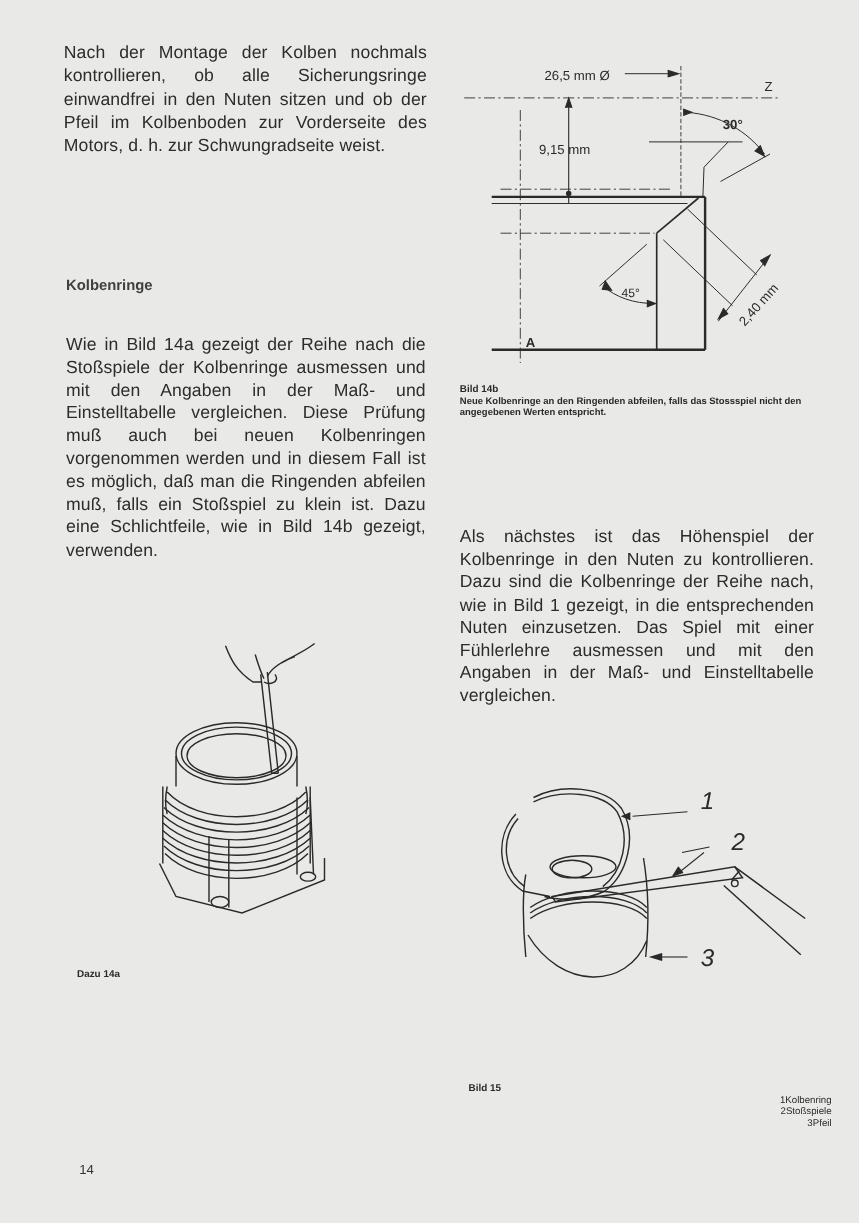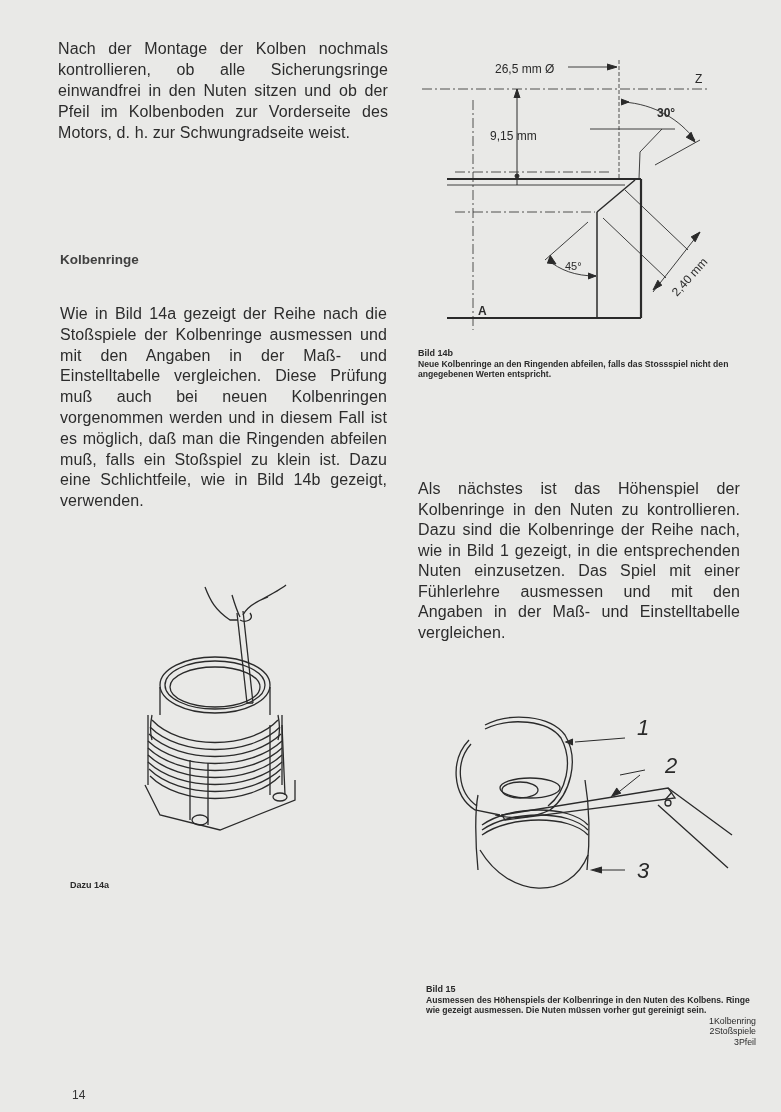--- a/index.html
+++ b/index.html
@@ -11,21 +11,21 @@
   .para {
     position:absolute; font-size:16px; line-height:21px; text-align:justify;
     text-align-last:left; color:#2c2c2c; letter-spacing:0.1px;
   }
   .heading { position:absolute; font-size:13.5px; font-weight:bold; color:#404040; }
   .caption { position:absolute; font-size:8.6px; line-height:10.5px; color:#2a2a2a; }
   .caption .ctitle { font-weight:bold; font-size:9px; }
   .caption .cbody { font-weight:bold; }
   .caption .legend { font-weight:normal; font-size:8.8px;text-align:right; }
   .caption .legend span.n { display:inline-block; width:14px; }
-  .pageno { position:absolute; left:72px; top:1056px; font-size:12px; color:#333;margin-top:32px; }
+  .pageno { position:absolute; left:72px; top:1056px; font-size:12px; color:#333; }
   svg text { font-family:"Liberation Sans", sans-serif; }
 </style>
 </head>
 <body>
 
 <div class="para" style="left:58px; top:38px; width:330px;">Nach der Montage der Kolben nochmals kontrollieren, ob alle Sicherungsringe einwandfrei in den Nuten sitzen und ob der Pfeil im Kolbenboden zur Vorderseite des Motors, d. h. zur Schwungradseite weist.</div>
 
 <div class="heading" style="left:60px; top:252px;">Kolbenringe</div>
 
 <div class="para" style="left:60px; top:304px; width:327px; line-height:20.8px;">Wie in Bild 14a gezeigt der Reihe nach die Stoßspiele der Kolbenringe ausmessen und mit den Angaben in der Maß- und Einstelltabelle vergleichen. Diese Prüfung muß auch bei neuen Kolbenringen vorgenommen werden und in diesem Fall ist es möglich, daß man die Ringenden abfeilen muß, falls ein Stoßspiel zu klein ist. Dazu eine Schlichtfeile, wie in Bild 14b gezeigt, verwenden.</div>
@@ -157,21 +157,20 @@
     <line x1="160" y1="170" x2="185" y2="170" stroke-width="1"></line>
     <path d="M162 167 L152 170 L162 173" fill="#2a2a2a"></path>
   </g>
   <text x="197" y="35" font-size="22" fill="#2a2a2a" font-style="italic">1</text>
   <text x="225" y="73" font-size="22" fill="#2a2a2a" font-style="italic">2</text>
   <text x="197" y="178" font-size="22" fill="#2a2a2a" font-style="italic">3</text>
 </svg>
 
 <div class="caption" style="left:426px; top:956px; width:330px;margin-top:28px;">
   <div class="ctitle">Bild 15</div>
-  <div class="cbody">Ausmessen des Höhenspiels der Kolbenringe in den Nuten des Kolbens. Ringe wie gezeigt ausmessen. Die Nuten müssen vorher gut gereinigt sein.</div>
   <div class="legend">
     <span class="n">1</span><span>Kolbenring</span>
   </div>
   <div class="legend">
     <span class="n">2</span><span>Stoßspiele</span>
   </div>
   <div class="legend">
     <span class="n">3</span><span>Pfeil</span>
   </div>
 </div>

